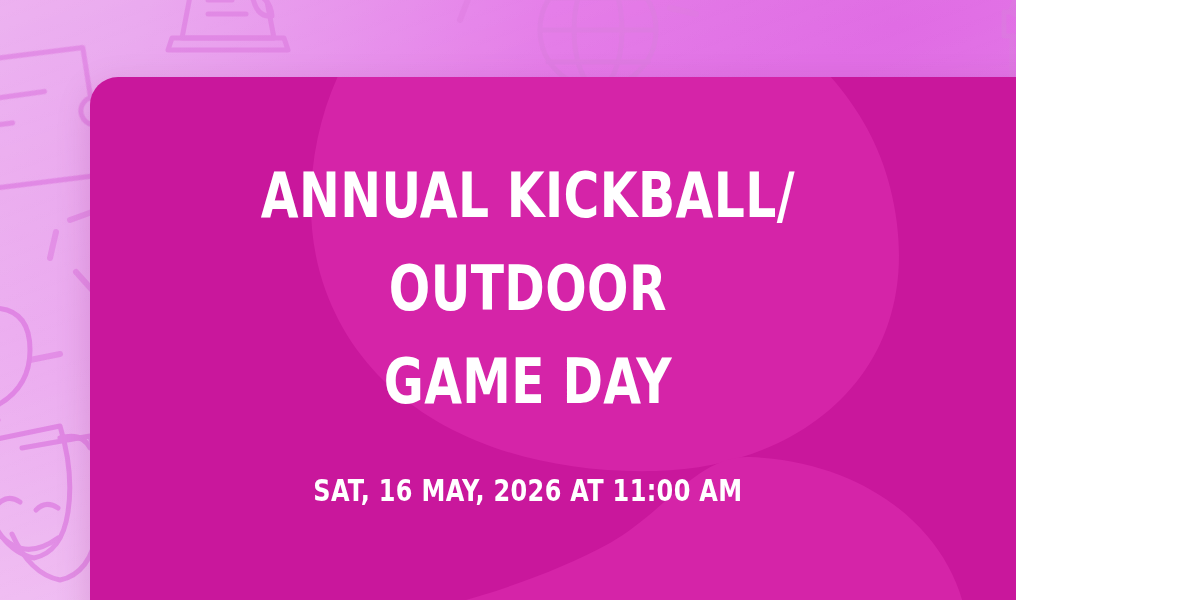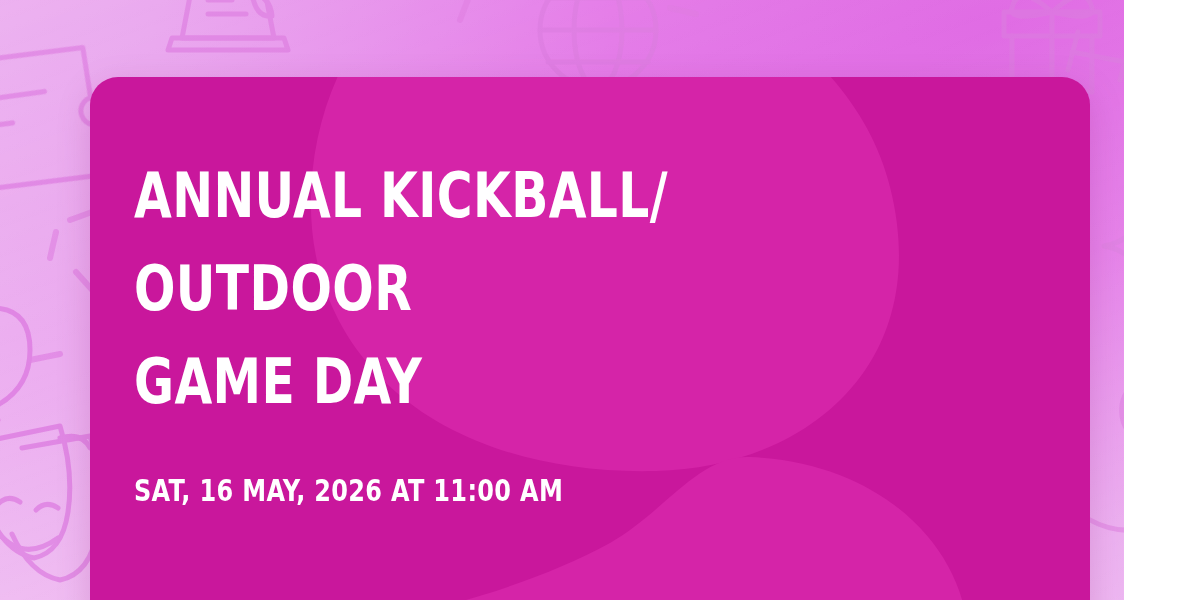--- a/index.html
+++ b/index.html
@@ -6,24 +6,25 @@
 
   html, body {
     width:1200px; height:600px;
     overflow:hidden;
     font-family:"Liberation Sans", sans-serif;
   }
 
   
   #event-banner {
     position:relative;
-    width:1124px; height:600px;
+    width:1016px; height:600px;
     background:
       radial-gradient(120% 140% at 88% 4%,  #e06ce4 0%, #e479e8 28%, #e9a3ee 62%, #efb9f2 100%);
     overflow:hidden;
+    text-align:center;
   }
   #bg-pattern {
     position:absolute; inset:0;
     width:1200px; height:600px;
     pointer-events:none;
   }
   #bg-vignette {
     position:absolute; inset:0;
     background:linear-gradient(160deg, rgba(255,255,255,.10) 0%, rgba(255,255,255,0) 38%, rgba(255,255,255,.18) 100%);
     pointer-events:none;

